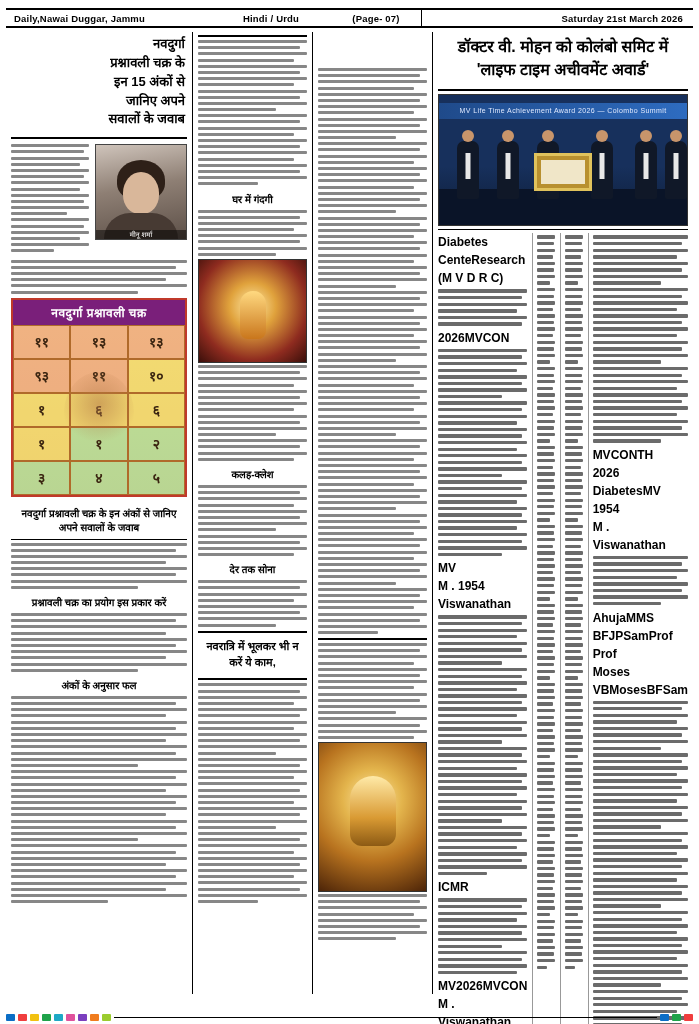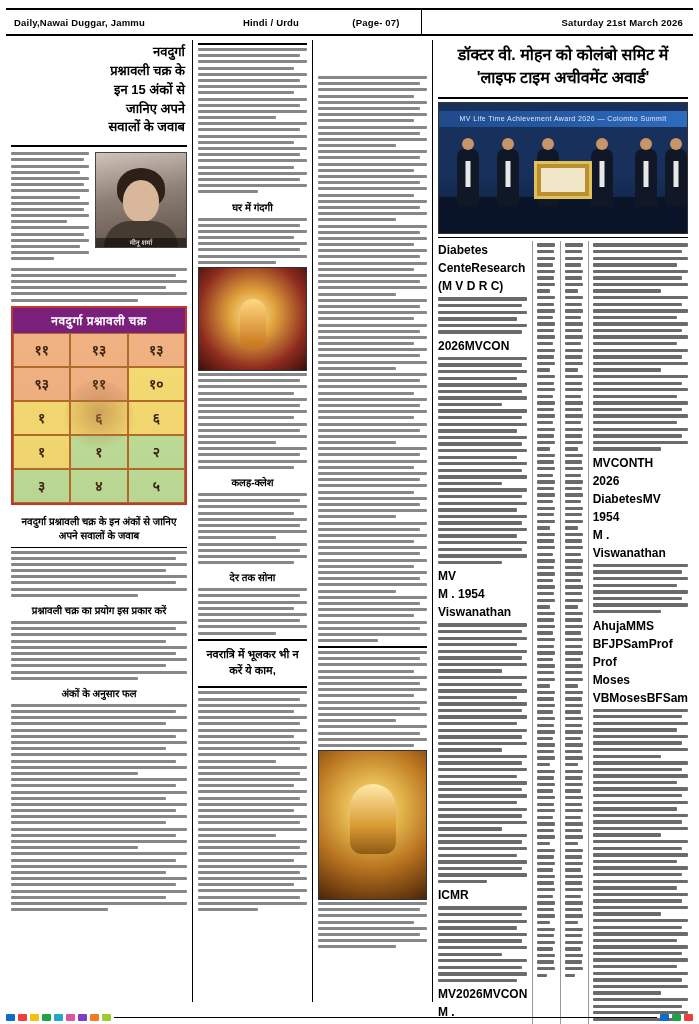--- a/index.html
+++ b/index.html
@@ -13,21 +13,21 @@
   .page {
     position: relative;
     width: 699px; height: 1024px;
     background: #ffffff;
     padding: 8px 6px 14px 6px;
   }
   
   .masthead {
     display: flex; align-items: stretch;
     border-top: 2px solid #000; border-bottom: 2px solid #000;
-    height: 28px; margin-bottom: 4px;
+    height: 20px; margin-bottom: 4px;
   }
   .mh-cell {
     display:flex; align-items:center; justify-content:center;
     font-size: 9.5px; font-weight: bold; letter-spacing: .2px;
     padding: 0 6px; white-space: nowrap;
   }
   .mh-left   { flex: 0 0 205px; justify-content:flex-start; padding-left:8px; }
   .mh-mid    { flex: 0 0 120px; }
   .mh-page   { flex: 0 0 90px; }
   .mh-right  { flex: 1 1 auto; justify-content:flex-end; padding-right:10px;

